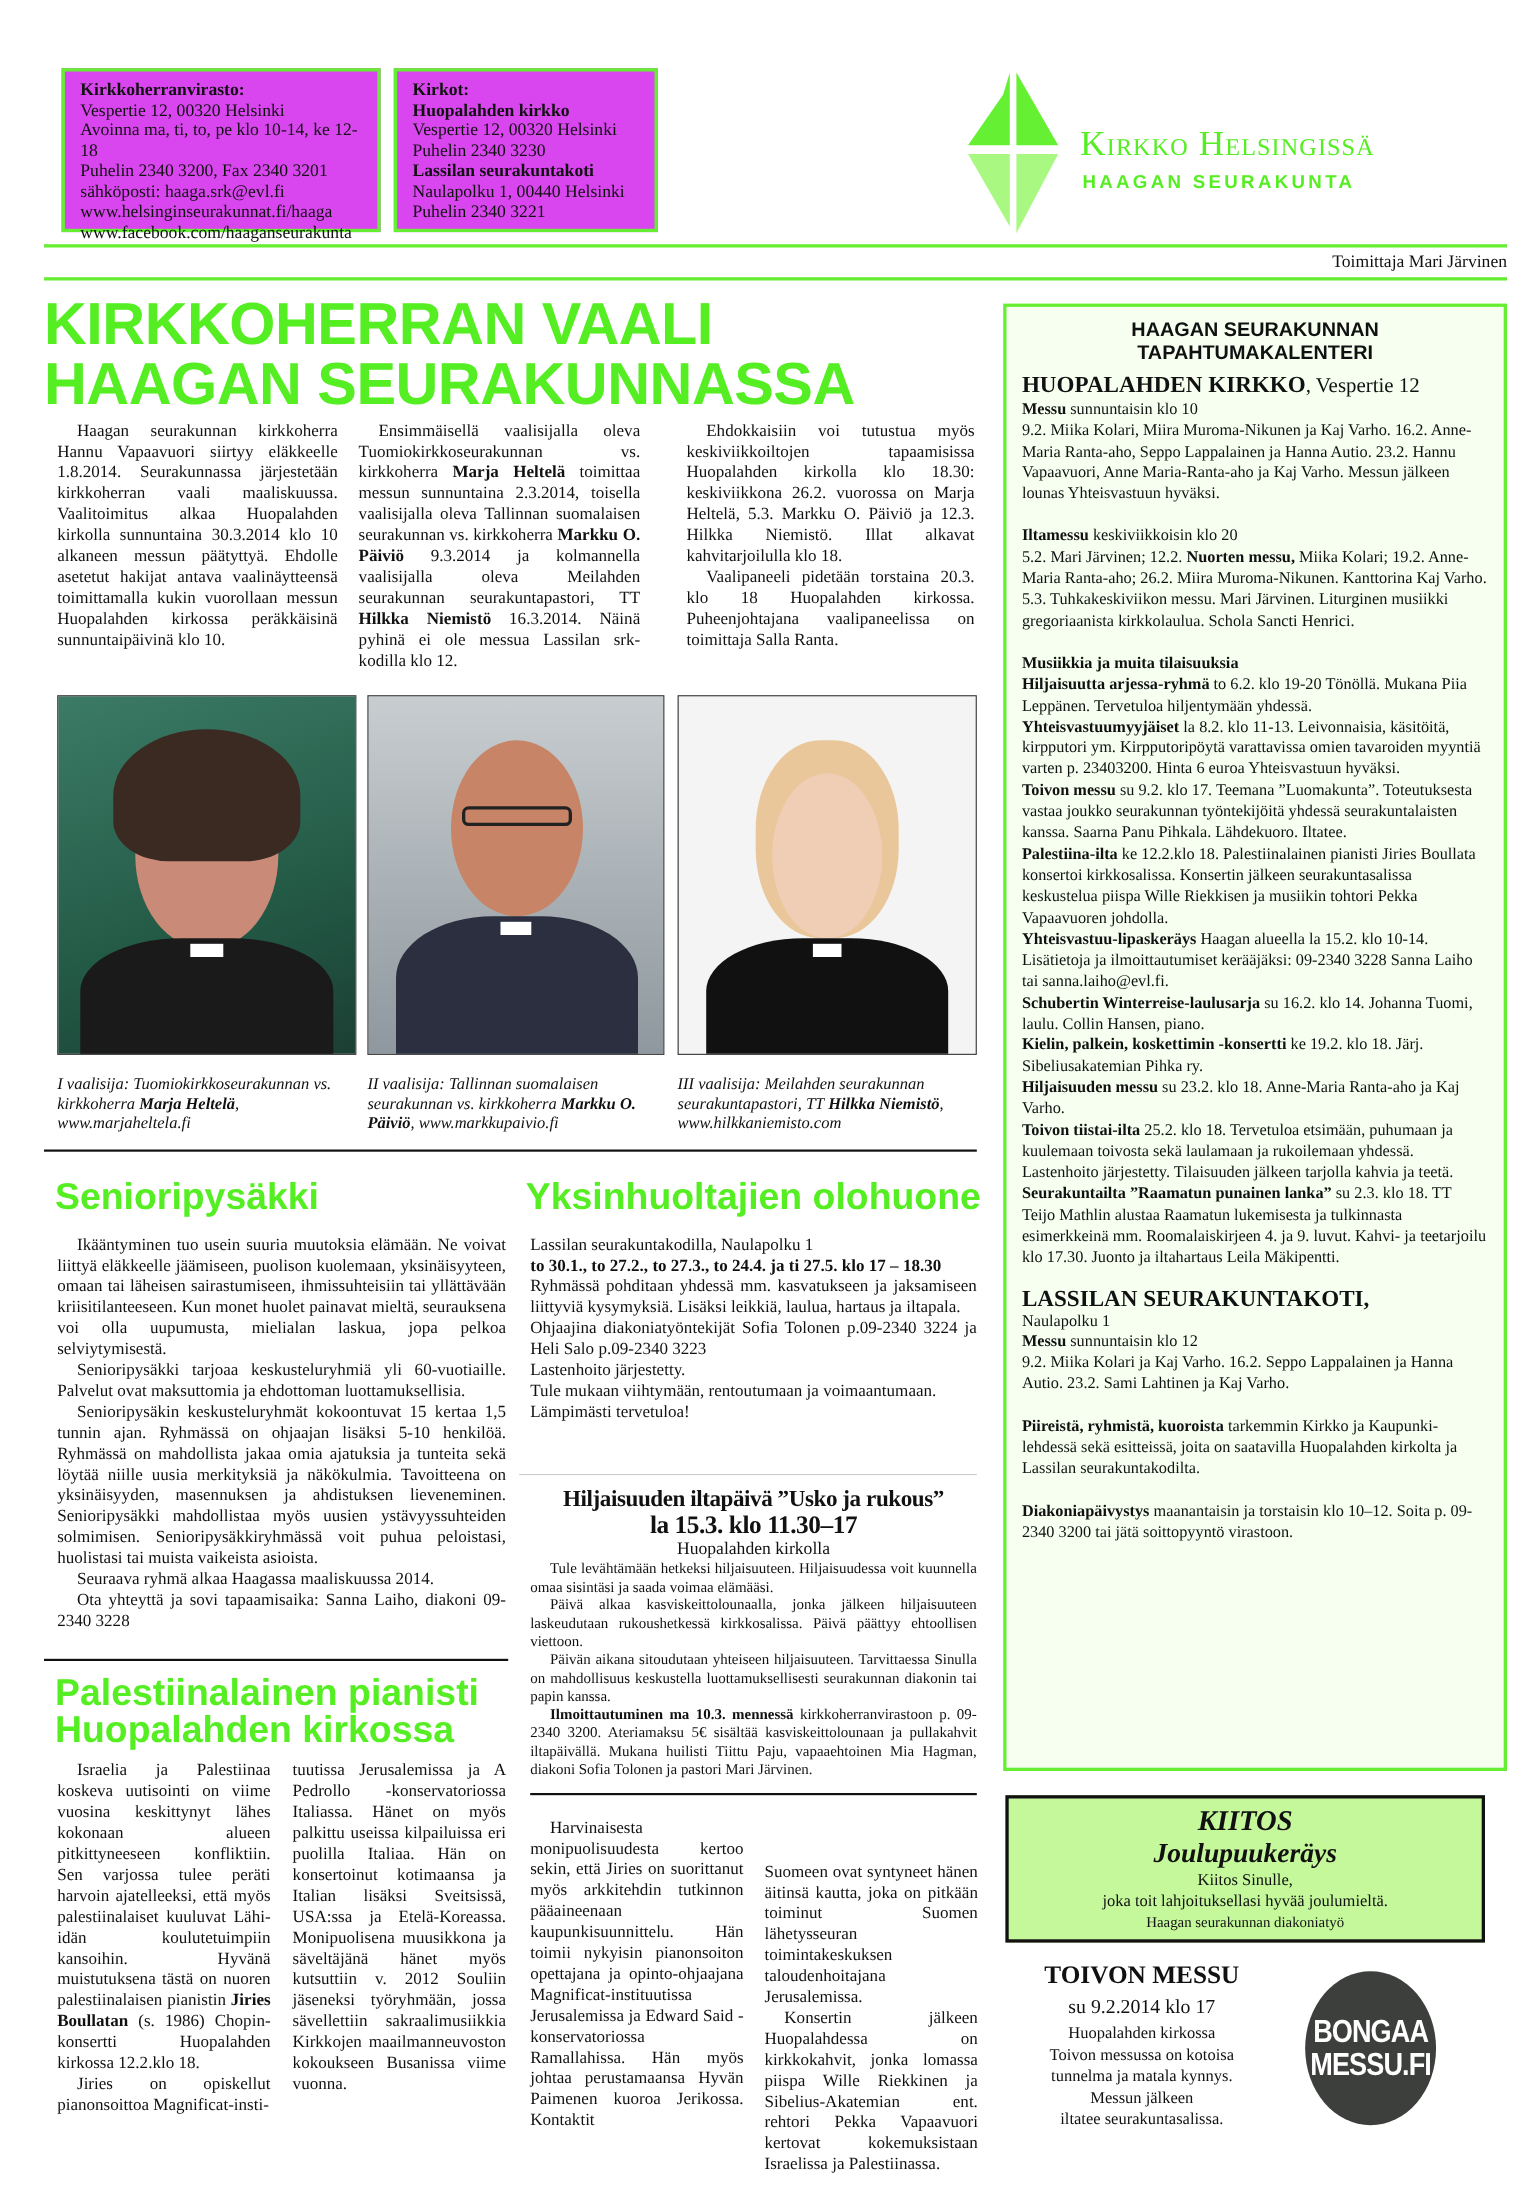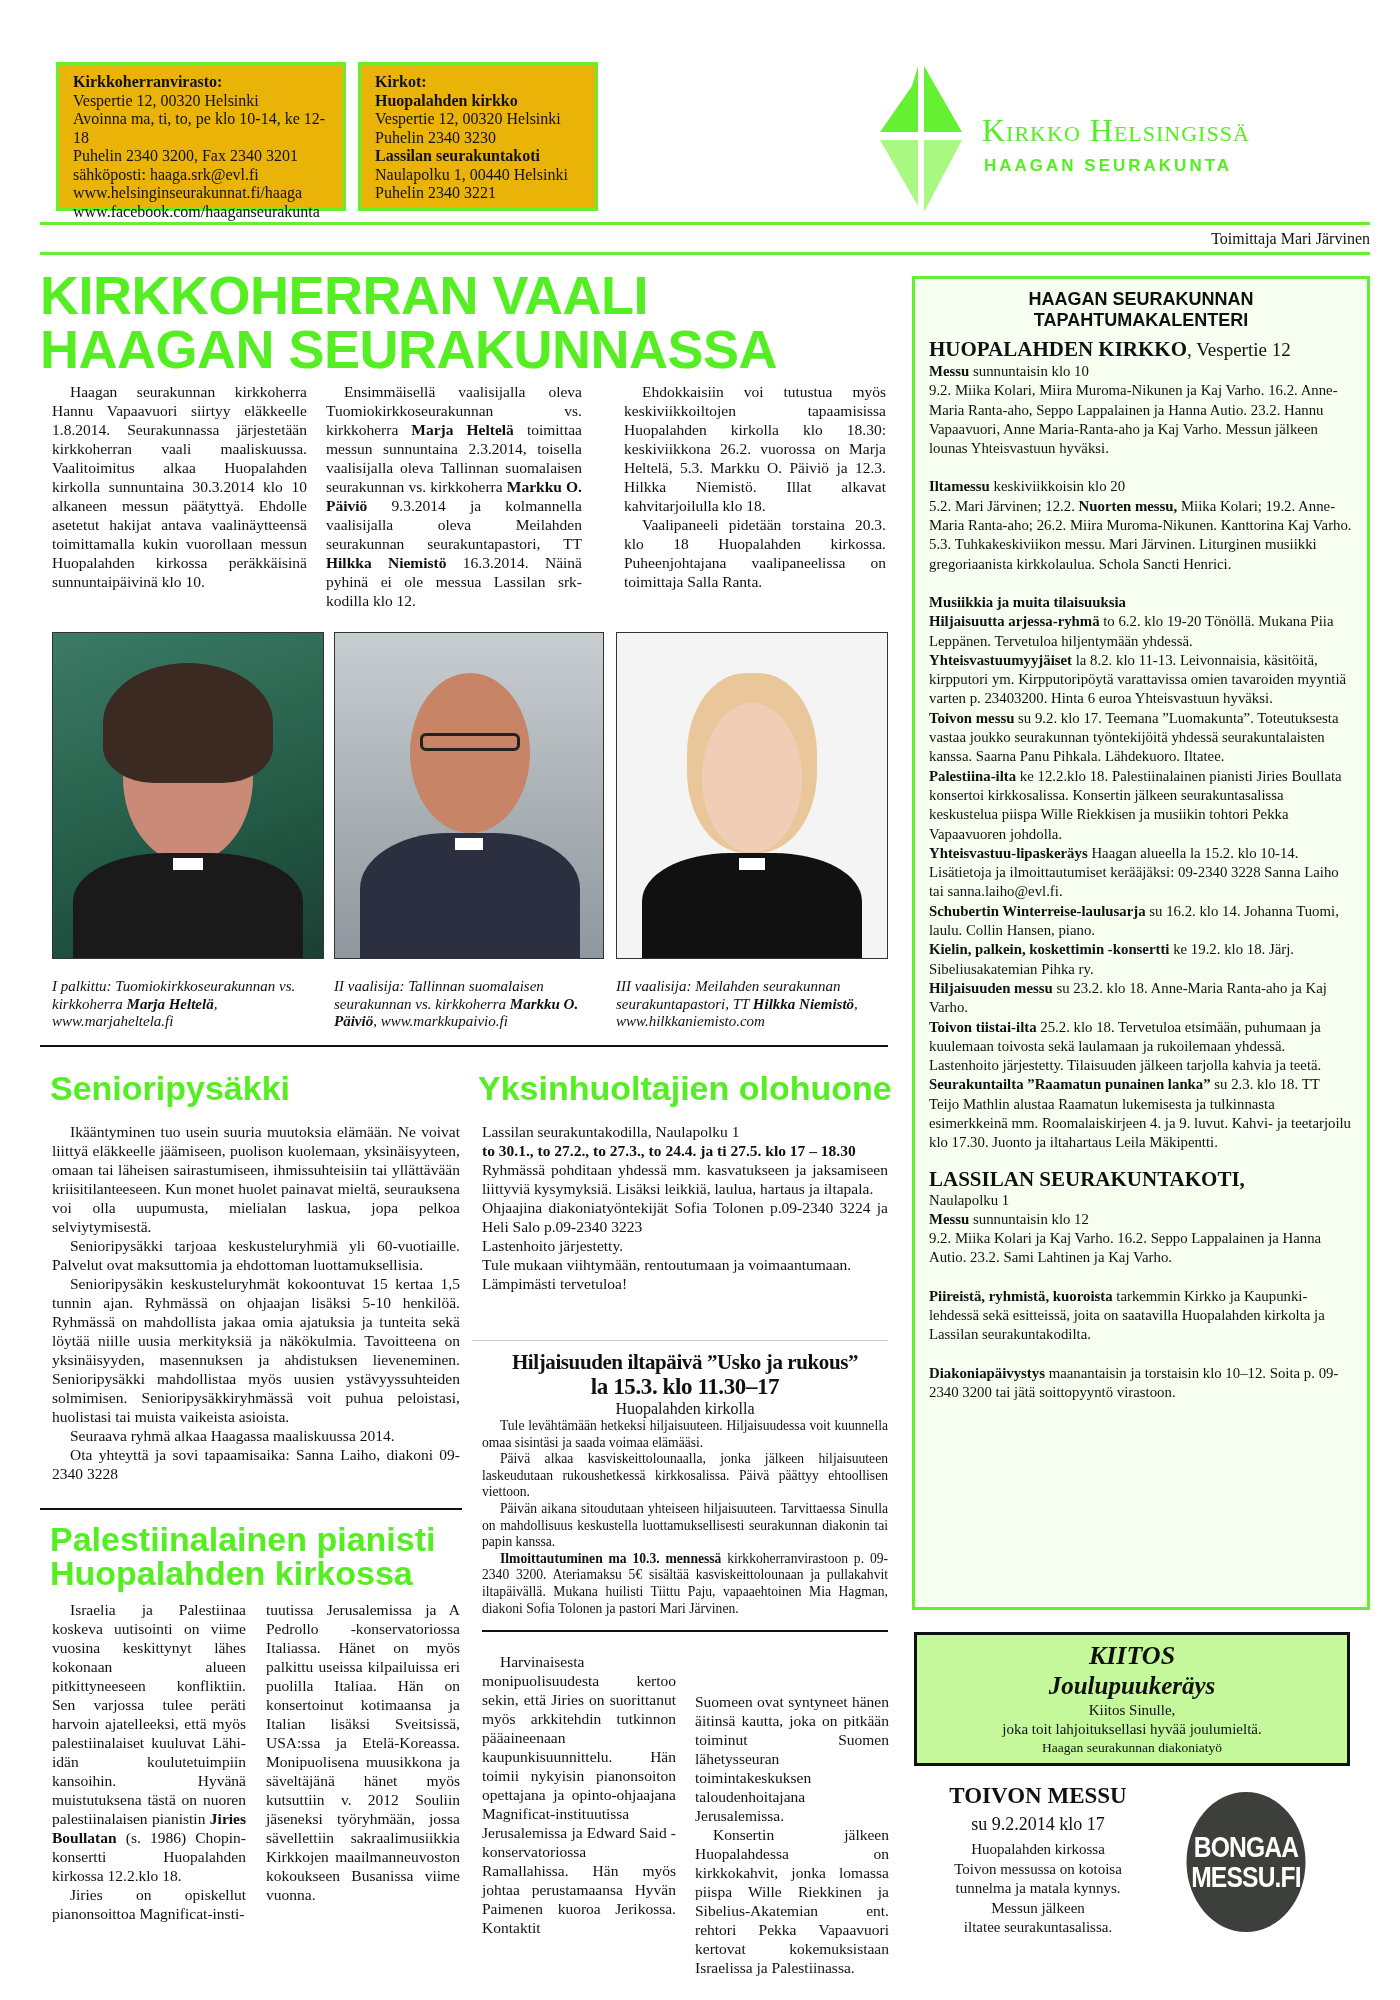--- a/index.html
+++ b/index.html
@@ -1,20 +1,20 @@
 <!DOCTYPE html>
 <html><head>
 <meta charset="utf-8">
 <style>
   html, body { margin: 0; padding: 0; background: #ffffff; }
   body { width: 1400px; height: 2000px; position: relative; overflow: hidden; font-family: "Liberation Serif", serif; color: #111; }
   .abs { position: absolute; }
   .sans { font-family: "Liberation Sans", sans-serif; }
 
-  .info-box { border: 3px solid #66ee33; padding: 8px 14px; font-size: 16px; line-height: 18.5px; box-sizing: border-box; background:#eab308; }
+  .info-box { border: 3px solid #66ee33; padding: 8px 14px; font-size: 16px; line-height: 18.5px; box-sizing: border-box; background:#d946ef; }
   .info-box b { font-weight: bold; }
 
   .green-rule { position: absolute; left: 40px; width: 1330px; height: 3px; background: #66ee33; }
   .black-rule { position: absolute; height: 2px; background: #111; }
 
   .headline-big { font-family: "Liberation Sans", sans-serif; font-weight: bold; color: #55ee22; font-size: 54px; line-height: 54px; letter-spacing: -0.5px; }
   .section-title { font-family: "Liberation Sans", sans-serif; font-weight: bold; color: #55ee22; font-size: 34px; line-height: 36px; }
 
   .body-col { font-size: 15.5px; line-height: 19px; text-align: justify; }
   .body-col p { margin: 0; text-indent: 18px; }
@@ -105,21 +105,21 @@
   <div style="position:absolute;left:120px;top:205px;width:28px;height:12px;background:#fff;"></div>
 </div>
 <div class="photo" style="left:616px;top:632px;width:270px;height:325px;background:#f4f4f4;">
   <div style="position:absolute;left:70px;top:40px;width:130px;height:180px;border-radius:45%;background:#e9c79a;"></div>
   <div style="position:absolute;left:85px;top:70px;width:100px;height:150px;border-radius:50%;background:#f0cdb5;"></div>
   <div style="position:absolute;left:25px;top:220px;width:220px;height:120px;border-radius:40% 40% 0 0;background:#111;"></div>
   <div style="position:absolute;left:122px;top:225px;width:26px;height:12px;background:#fff;"></div>
 </div>
 
 <div class="abs caption" style="left:52px;top:978px;width:272px;">
-  <span>I palkittu: Tuomiokirkkoseurakunnan vs. kirkkoherra </span><b>Marja Heltelä</b><span>, www.marjaheltela.fi</span>
+  <span>I vaalisija: Tuomiokirkkoseurakunnan vs. kirkkoherra </span><b>Marja Heltelä</b><span>, www.marjaheltela.fi</span>
 </div>
 <div class="abs caption" style="left:334px;top:978px;width:270px;">
   <span>II vaalisija: Tallinnan suomalaisen seurakunnan vs. kirkkoherra </span><b>Markku O. Päiviö</b><span>, www.markkupaivio.fi</span>
 </div>
 <div class="abs caption" style="left:616px;top:978px;width:272px;">
   <span>III vaalisija: Meilahden seurakunnan seurakuntapastori, TT </span><b>Hilkka Niemistö</b><span>, www.hilkkaniemisto.com</span>
 </div>
 
 <div class="black-rule" style="left:40px;top:1045px;width:848px;"></div>
 

